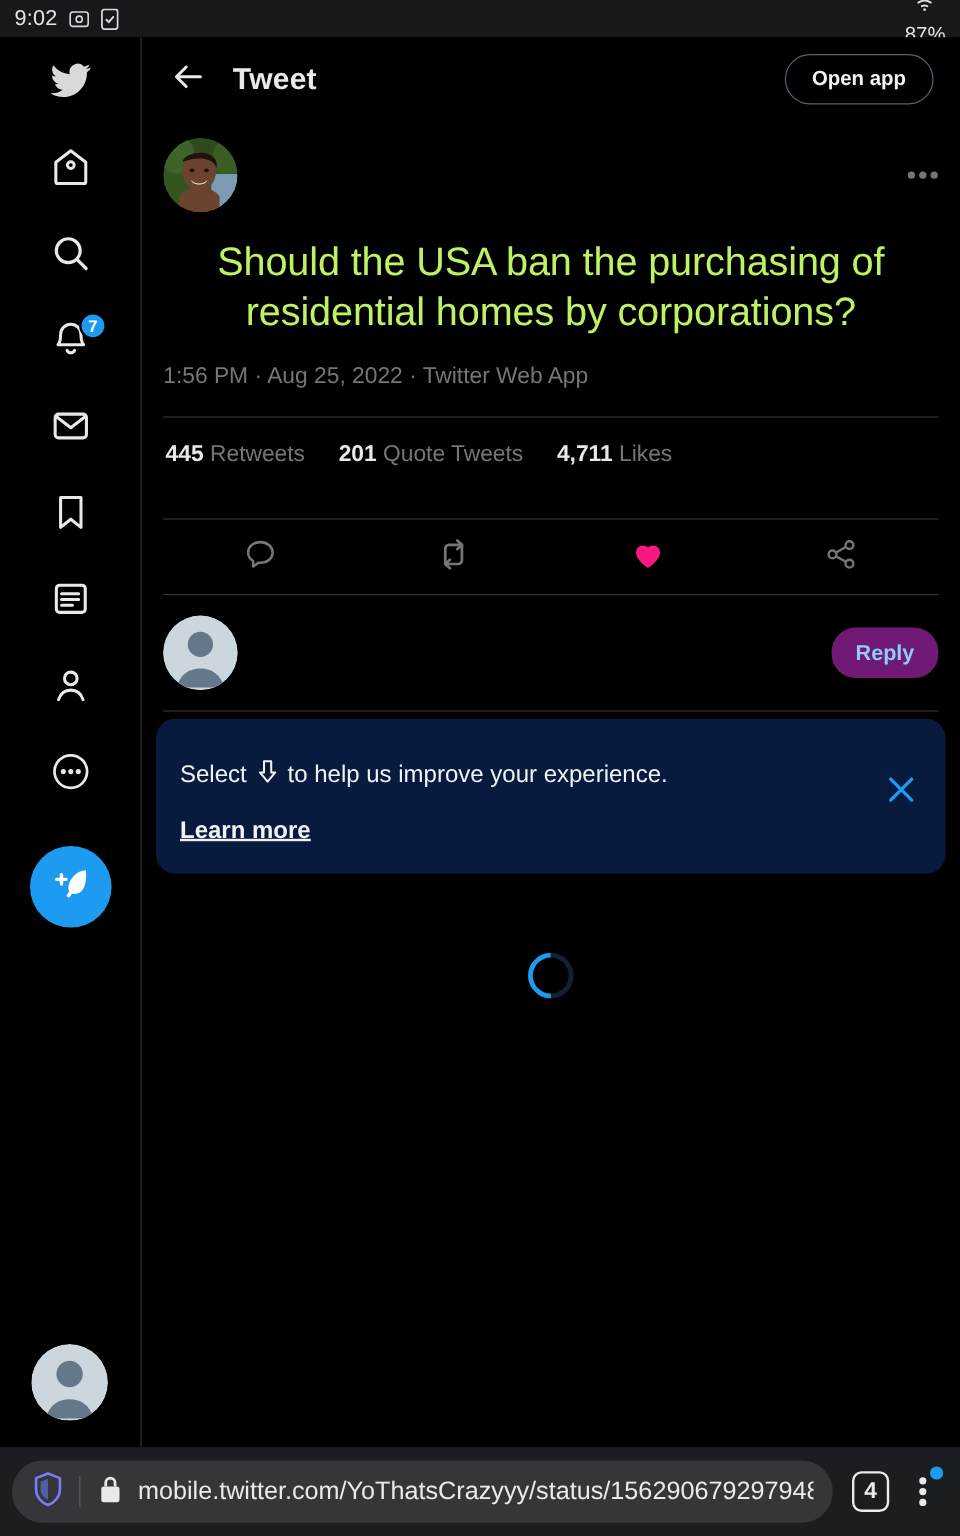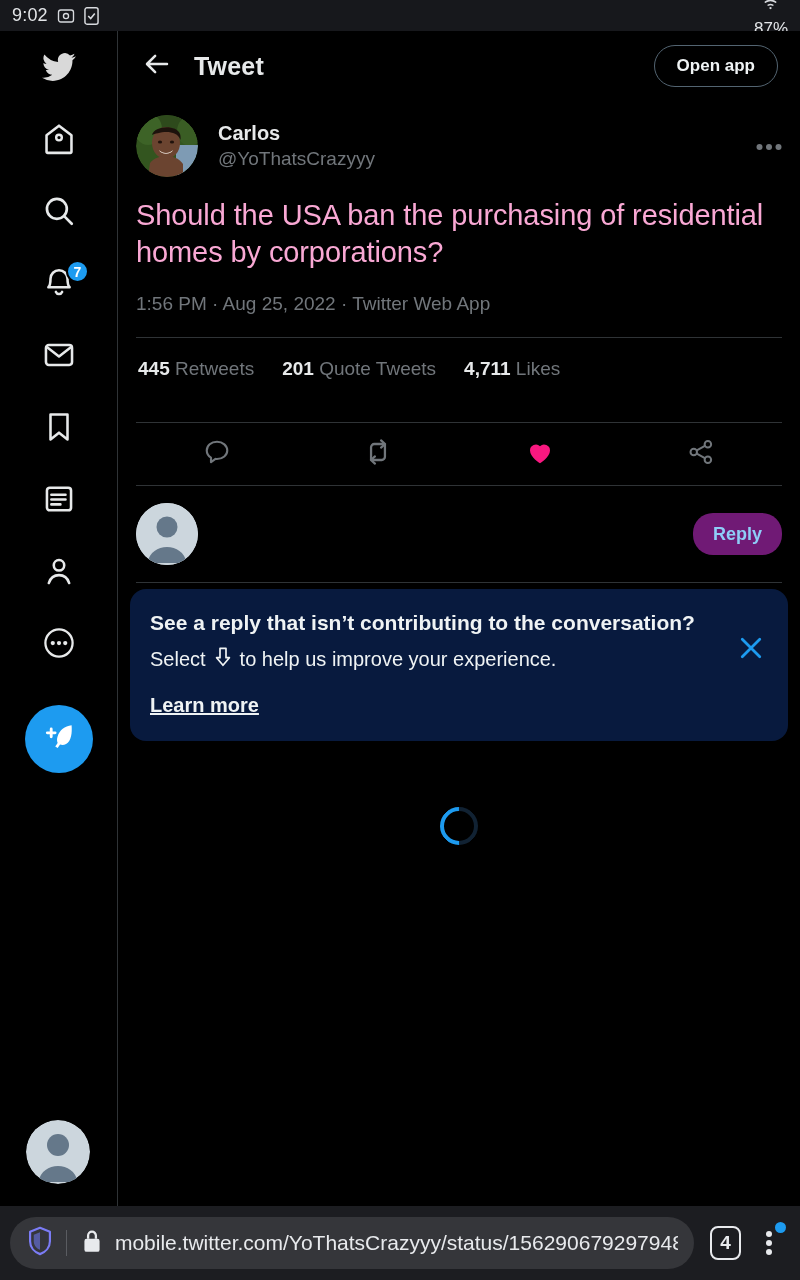--- a/index.html
+++ b/index.html
@@ -93,24 +93,25 @@
     width: 62px; height: 62px; border-radius: 50%;
     overflow: hidden; flex: 0 0 62px; position: relative;
   }
   .names { margin-left: 20px; line-height: 1.18; }
   .disp-name { font-size: 20px; font-weight: 700; color: #e7e9ea; }
   .handle { font-size: 19px; color: #71767b; margin-top: 3px; }
   .more-dots { margin-left: auto; color: #71767b; display: flex; align-items: center; }
 
   .tweet-text {
     margin-top: 20px;
-    font-size: 29px;
+    font-size: 33px;
     line-height: 1.28;
-    color: #f9a8d4;
+    color: #bef264;
     letter-spacing: -.1px;
+    text-align: center;
   }
   .tweet-meta {
     margin-top: 22px;
     font-size: 19px;
     color: #71767b;
   }
   .divider { height: 1px; background: #2f3336; margin-top: 22px; }
 
   .stats { display: flex; align-items: center; gap: 28px; padding: 20px 2px; font-size: 19px; color: #71767b; }
   .stats b { color: #e7e9ea; font-weight: 700; }
@@ -369,24 +370,20 @@
                 <rect x="40" y="30" width="22" height="32" fill="#7e9bb4"></rect>
                 <ellipse cx="30" cy="28" rx="14" ry="16" fill="#6b4430"></ellipse>
                 <path d="M16 20c2-9 24-11 28-1 1 3 .5 6 .5 6-2-6-8-8-14-8s-12 2-14.5 3z" fill="#1d120c"></path>
                 <ellipse cx="24" cy="27" rx="2.1" ry="1.5" fill="#20120c"></ellipse>
                 <ellipse cx="36" cy="27" rx="2.1" ry="1.5" fill="#20120c"></ellipse>
                 <path d="M23 35c4 4 10 4 14 0-2 5-12 5-14 0z" fill="#f2eae2"></path>
                 <path d="M14 48c4-5 10-7 16-7s13 2 17 8v13H12z" fill="#6b4430"></path>
               </g>
             </svg>
           </div>
-          <div class="names">
-            <div class="disp-name">Carlos</div>
-            <div class="handle">@YoThatsCrazyyy</div>
-          </div>
           <div class="more-dots">
             <span>
               <svg width="26" height="8" viewBox="0 0 26 8">
                   <circle cx="3.5" cy="4" r="3" fill="#71767b"></circle>
                   <circle cx="13" cy="4" r="3" fill="#71767b"></circle>
                   <circle cx="22.5" cy="4" r="3" fill="#71767b"></circle>
                 </svg>
             </span>
           </div>
         </div>
@@ -467,21 +464,20 @@
               <path d="M11 60c3-11 10.5-16 20-16s17 5 20 16z" fill="#65788a"></path>
             </svg>
           </div>
           <button class="reply-btn">Reply</button>
         </div>
 
         <div class="divider" style="margin-top:0"></div>
       </div>
 
       <div class="banner">
-        <div class="banner-title">See a reply that isn’t contributing to the conversation?</div>
         <div class="banner-sub">
           <span>Select</span>
           <span>
             <svg width="22" height="24" viewBox="0 0 22 24">
                 <path d="M8 3.4h6v9.3h3.4L11 20.3 4.6 12.7H8V3.4z" fill="none" stroke="#eff3f4" stroke-width="1.7" stroke-linejoin="round"></path>
               </svg>
           </span>
           <span>to help us improve your experience.</span>
         </div>
         <a class="banner-link">Learn more</a>

